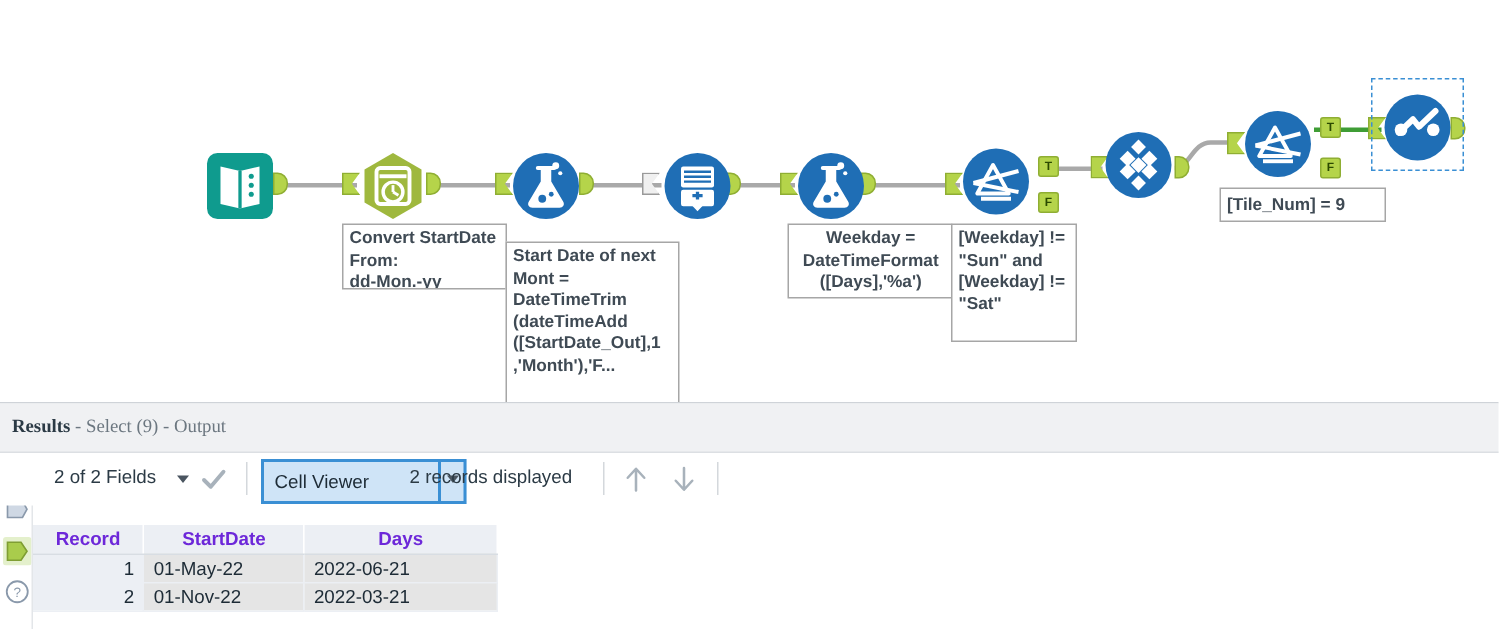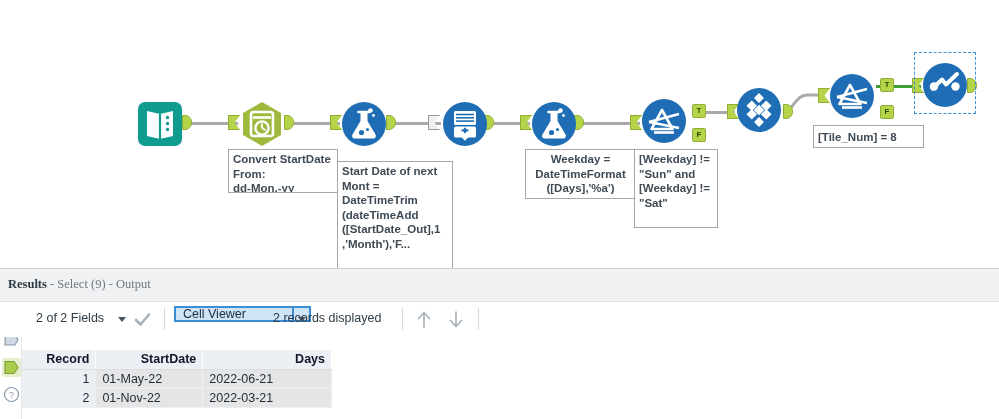--- a/index.html
+++ b/index.html
@@ -143,21 +143,21 @@
   .caret {
     position: absolute;
     width: 0; height: 0;
     border-left: 4px solid transparent;
     border-right: 4px solid transparent;
     border-top: 5px solid #4a5560;
   }
   #cellViewer {
     position: absolute;
     left: 174px; top: 4px;
-    height: 16px;
+    height: 30px;
     border: 2px solid #3a8fd4;
     background: #cfe4f7;
     display: flex;
     align-items: center;
     gap: 39px;
   }
   #cellViewerLabel {
     padding: 0 7px;
     font-size: 12.5px;
     color: #1d2b36;
@@ -193,23 +193,23 @@
     width: 310px;
   }
   #grid table {
     border-collapse: collapse;
     font-family: "Liberation Sans", sans-serif;
     font-size: 12.5px;
     width: 310px;
   }
   #grid th {
     background: #eceff4;
-    color: #0f172a;
+    color: #6d28d9;
     font-weight: bold;
-    text-align: right;
+    text-align: center;
     padding: 2px 6px;
     height: 19px;
     border-right: 1px solid #ffffff;
     border-bottom: 1px solid #d8dde3;
   }
   #grid td {
     background: #e5e5e5;
     color: #1d2b36;
     padding: 2px 6px;
     height: 19px;
@@ -379,21 +379,21 @@
 
   <div class="note" style="left:525px; top:149px; width:110px; height:50px;text-align:center;">Weekday =
 DateTimeFormat
 ([Days],'%a')</div>
 
   <div class="note" style="left:634px; top:149px; width:84px; height:79px;">[Weekday] !=
 "Sun" and
 [Weekday] !=
 "Sat"</div>
 
-  <div class="note" style="left:813px; top:125px; width:111px; height:23px; line-height:18px;">[Tile_Num] = 8</div>
+  <div class="note" style="left:813px; top:125px; width:111px; height:23px; line-height:18px;">[Tile_Num] = 9</div>
 </div>
 
 <div id="results">
 
   <div id="resultsHeader">
     <div id="resultsTitle">
       <span>Results</span>
       <span class="sub">- Select (9) - Output</span>
     </div>
   </div>

